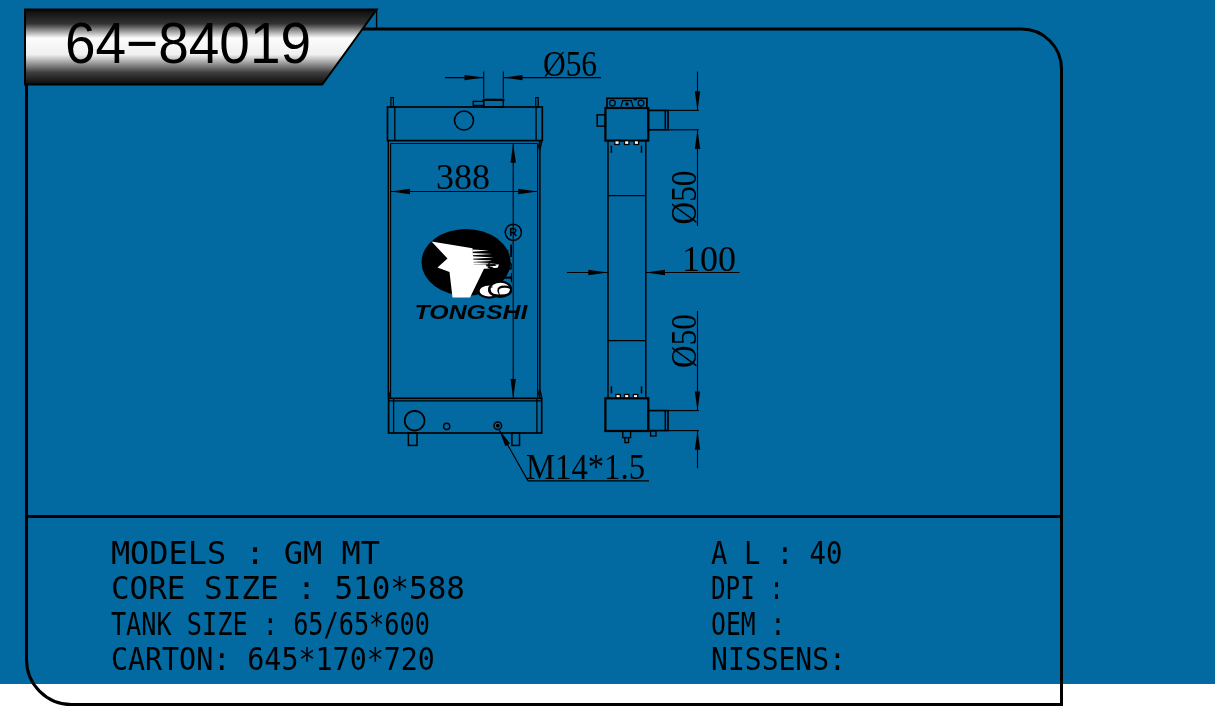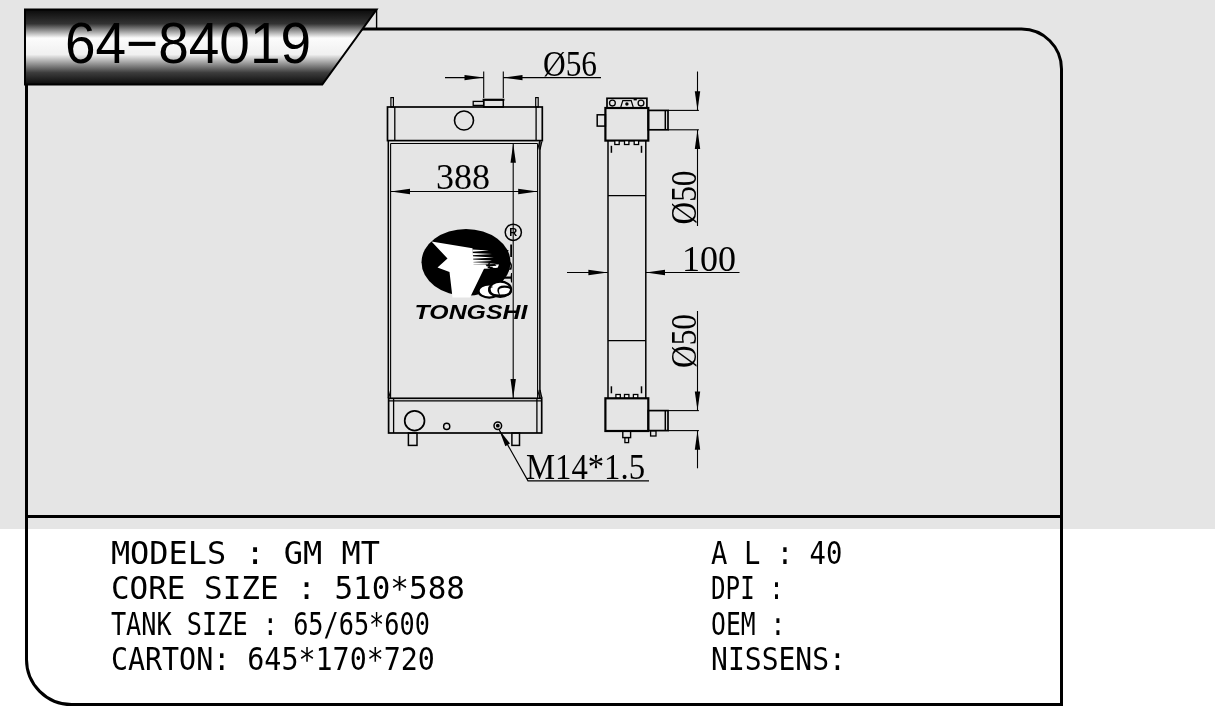--- a/index.html
+++ b/index.html
@@ -1,18 +1,18 @@
 <!DOCTYPE html>
 <html><head>
 <meta charset="utf-8">
 <style>
   html,body{margin:0;padding:0;}
   body{width:1215px;height:720px;background:#ffffff;overflow:hidden;
        font-family:"Liberation Sans",sans-serif;}
-  .stage{position:relative;width:1215px;height:529px;background:#e5e5e5;}
+  .stage{position:relative;width:1215px;height:684px;background:#0369a1;}
   svg{position:absolute;left:0;top:0;}
   .dim-text{font-family:"Liberation Serif",serif;font-size:36px;fill:#000000;}
   .spec-text{font-family:"DejaVu Sans Mono",monospace;font-size:31.5px;fill:#000000;}
   .banner-text{font-family:"Liberation Sans",sans-serif;font-size:58px;fill:#000000;}
   .logo-text{font-family:"Liberation Sans",sans-serif;font-weight:bold;font-style:italic;
              font-size:21px;fill:#000000;}
   .reg-text{font-family:"Liberation Sans",sans-serif;font-weight:bold;font-size:11px;fill:#000000;}
 </style>
 </head>
 <body>

